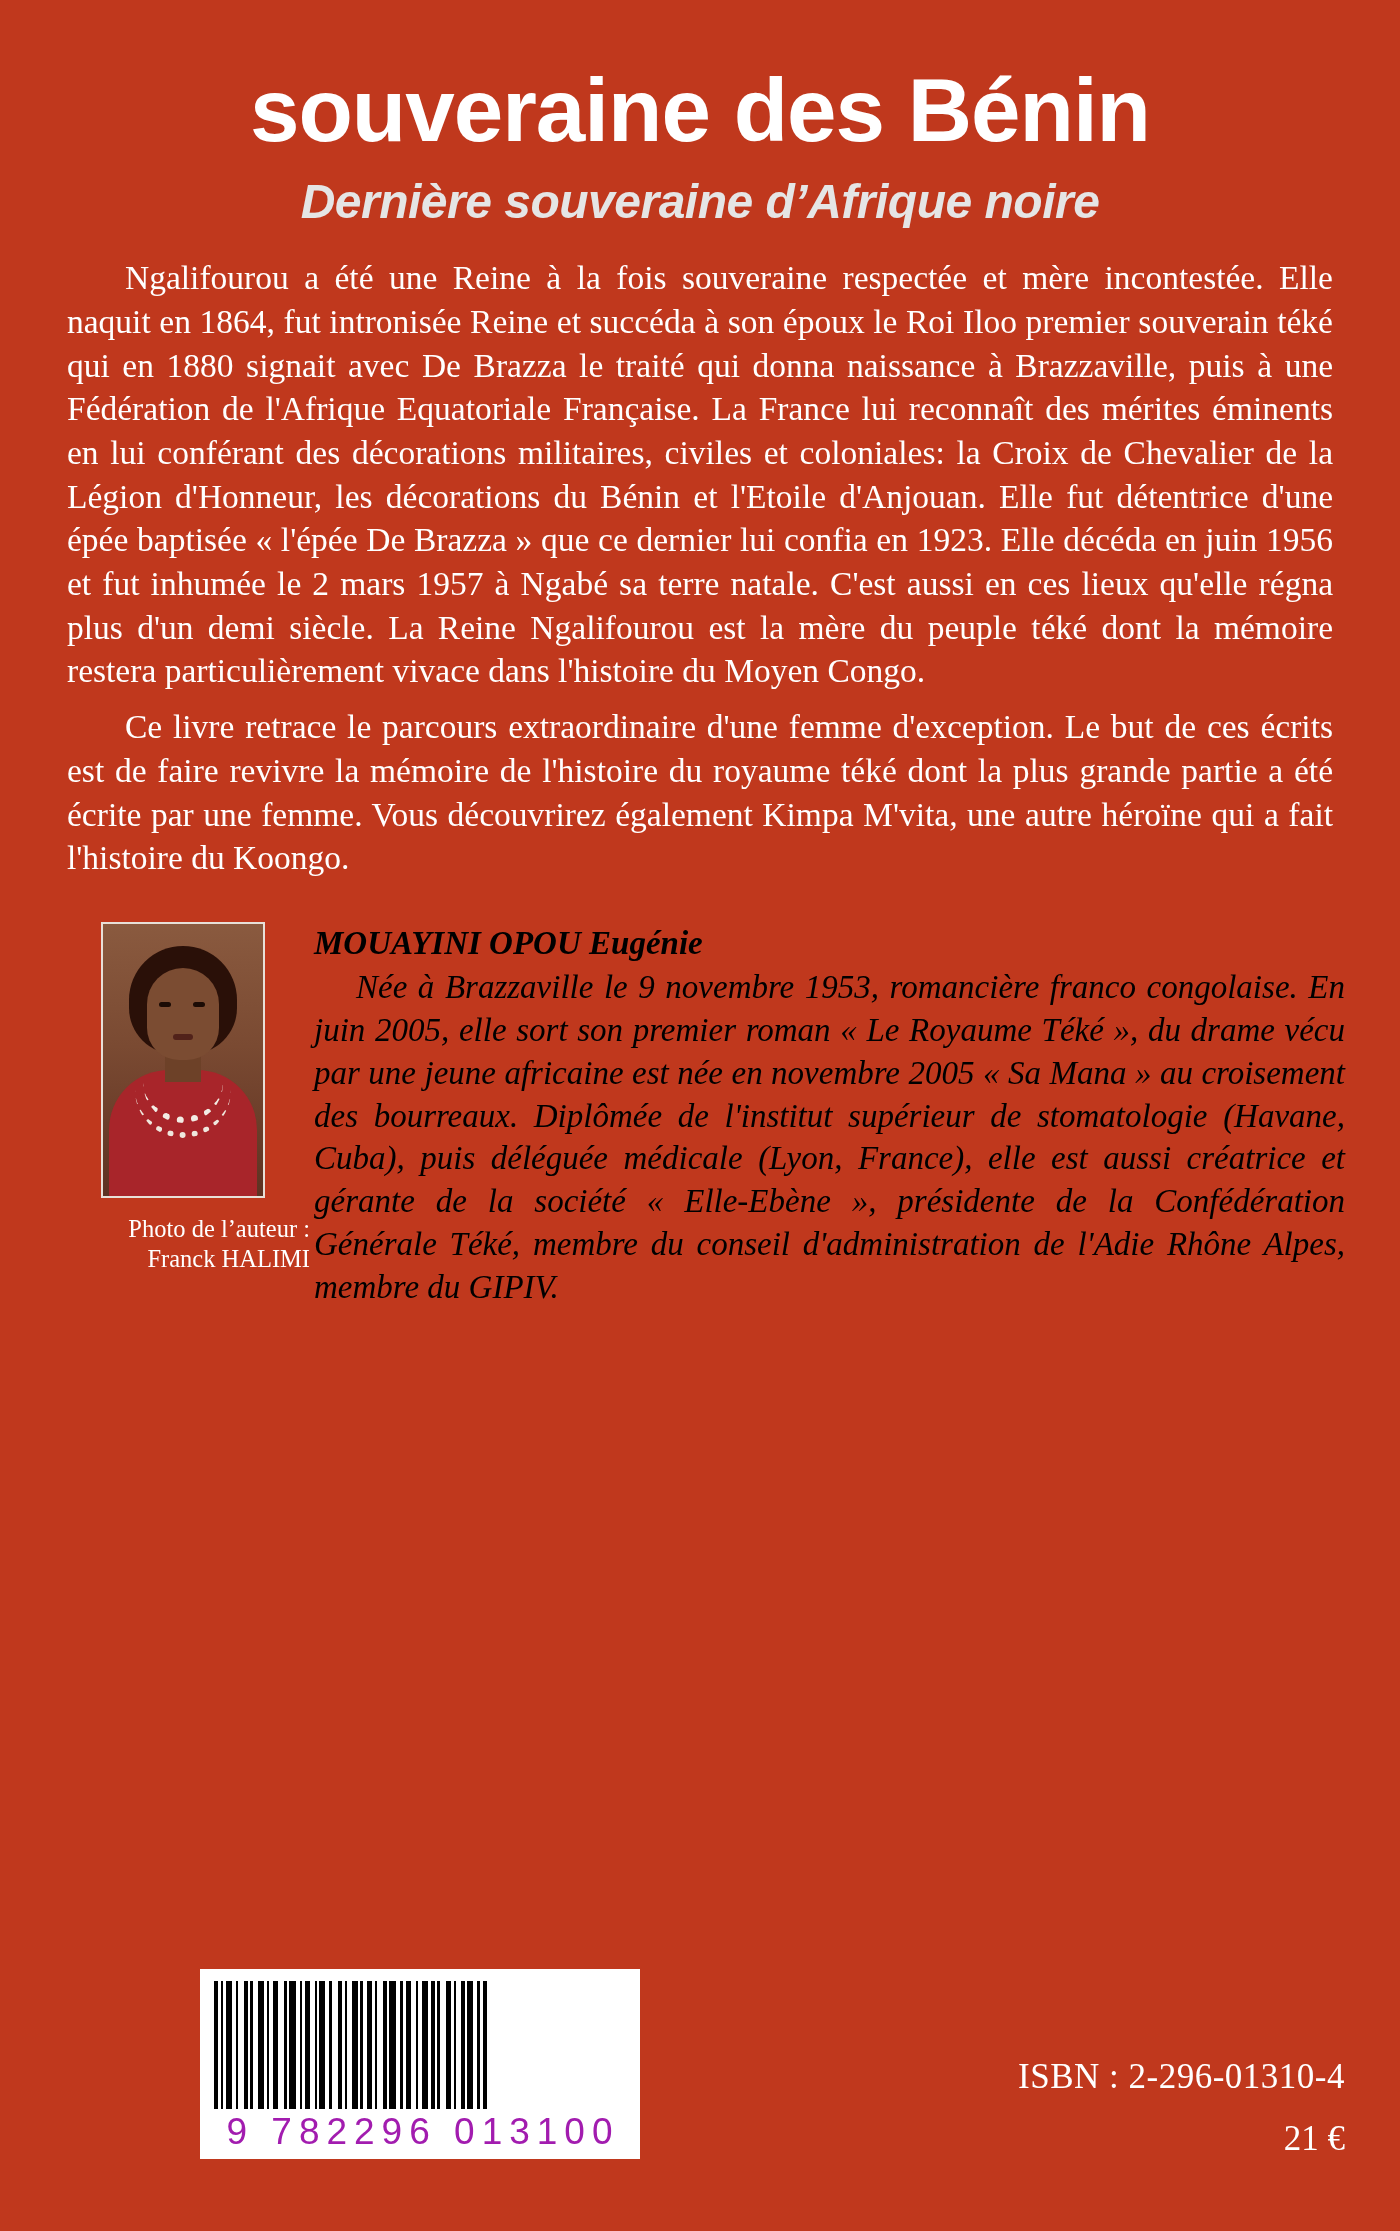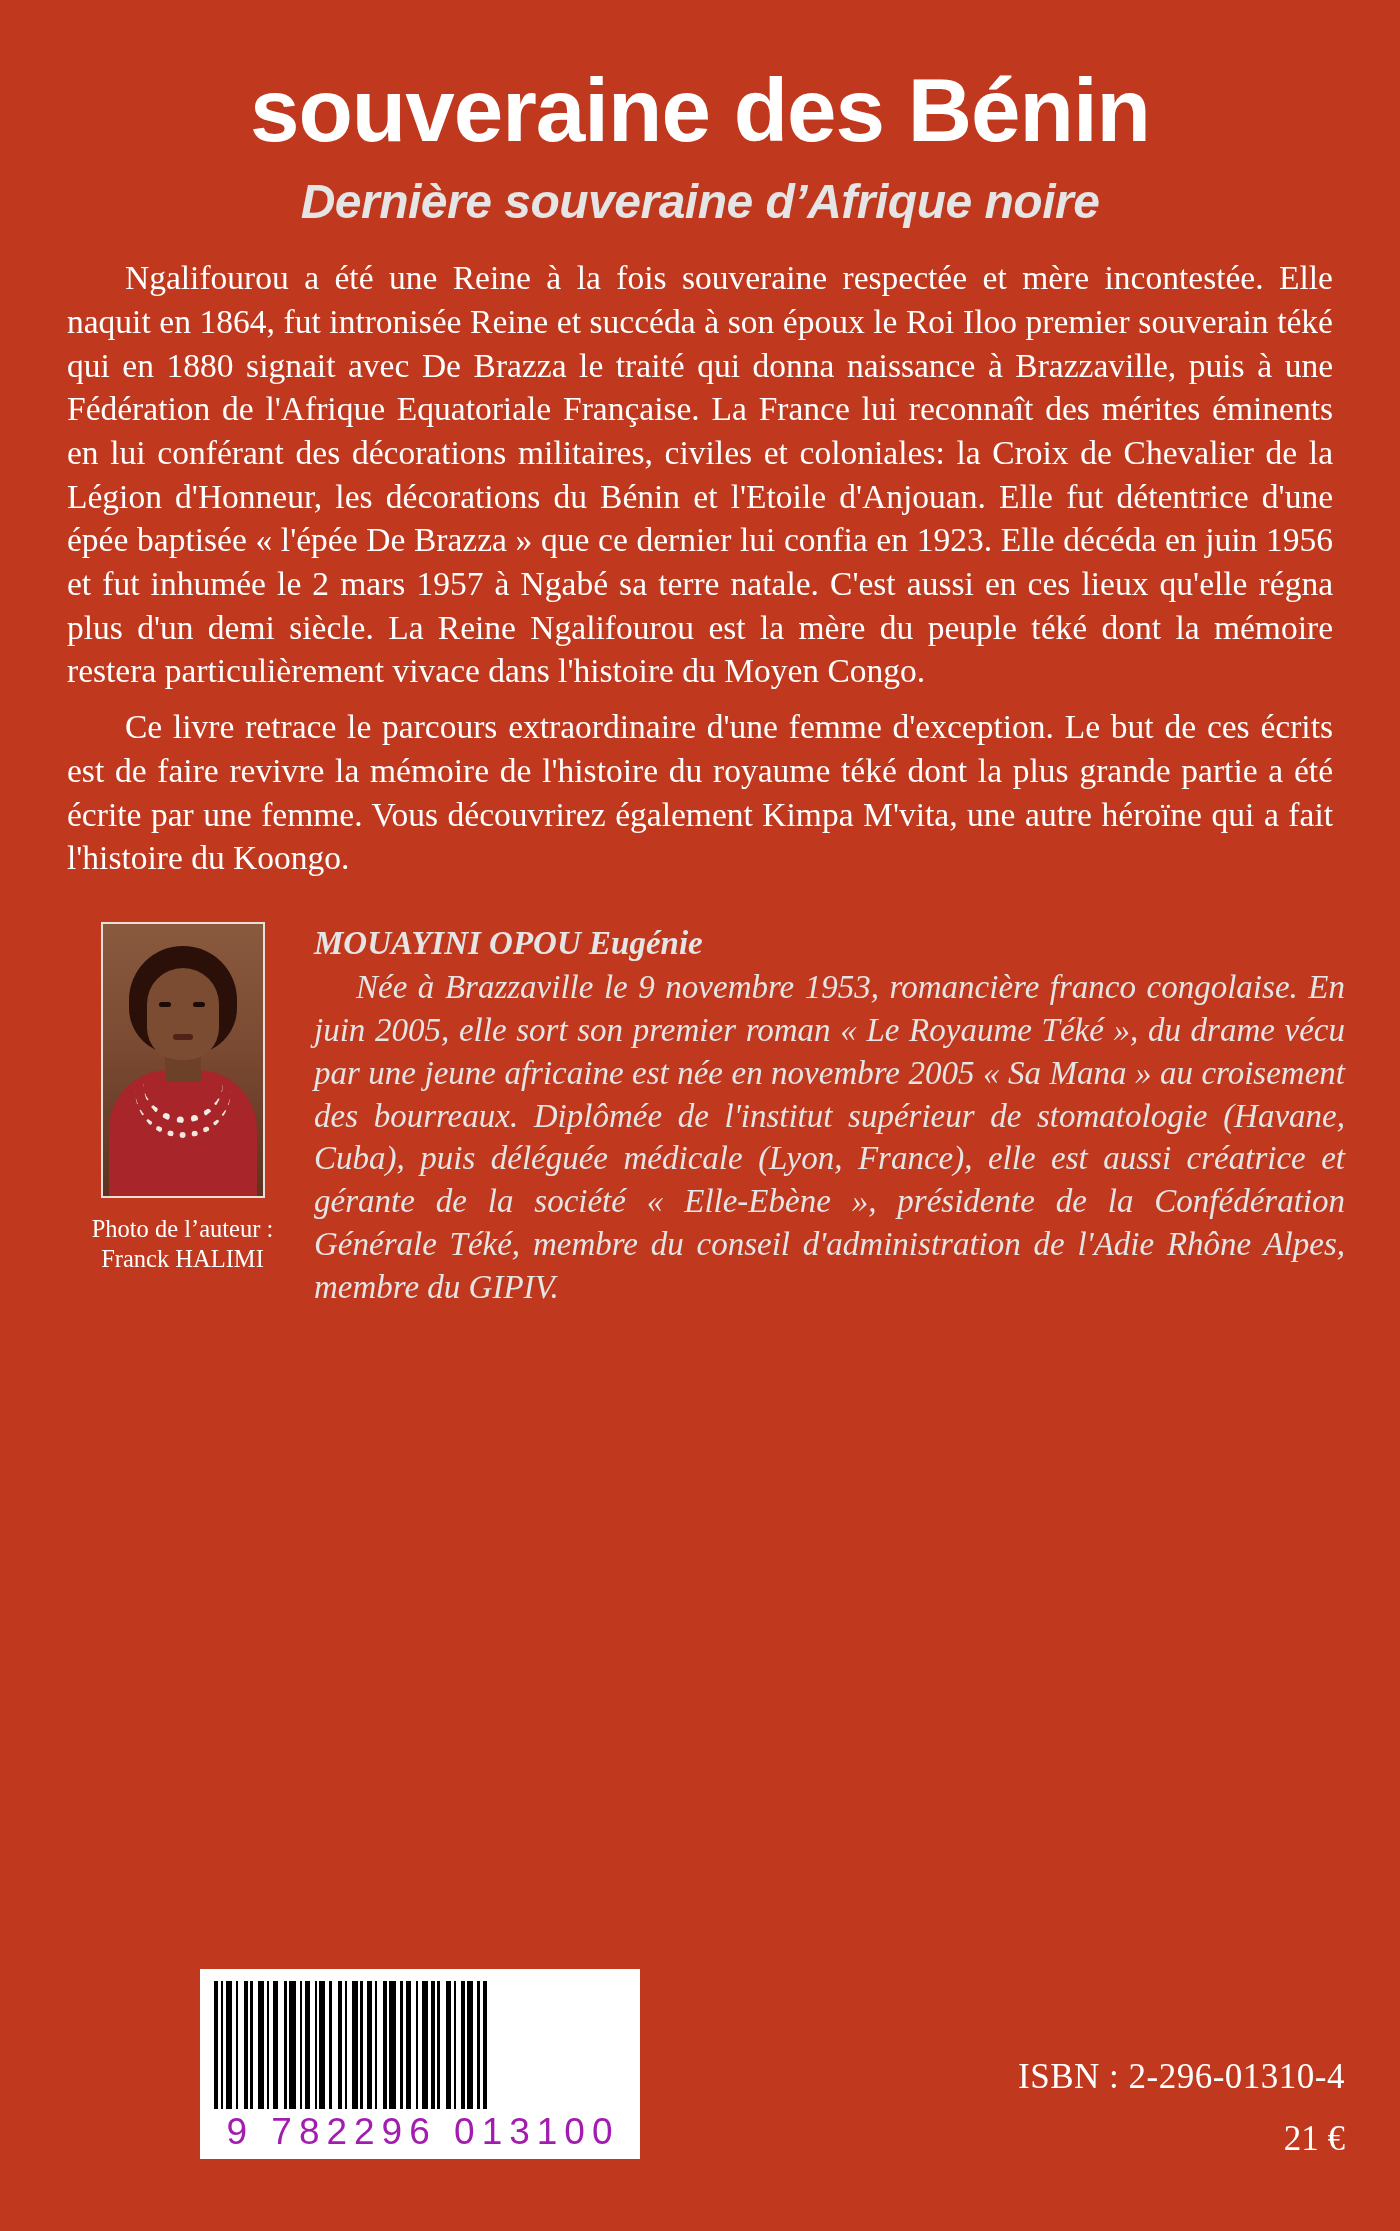--- a/index.html
+++ b/index.html
@@ -56,21 +56,21 @@
     text-indent: 58px;
   }
   .author-section {
     margin: 42px 55px 0 55px;
     display: flex;
     align-items: flex-start;
   }
   .photo-col {
     width: 255px;
     flex: 0 0 255px;
-    text-align: center;
+    text-align: right;
   }
   .photo-frame {
     width: 160px;
     height: 272px;
     margin: 0 auto;
     border: 2px solid #e8e0d8;
     background: #6d4030;
     position: relative;
     overflow: hidden;
   }
@@ -154,21 +154,21 @@
   }
   .photo-caption {
     color: #ffffff;
     font-size: 24.5px;
     line-height: 1.22;
     margin-top: 16px;
     font-family: "Liberation Serif", serif;
   }
   .bio-col {
     flex: 1 1 auto;
-    color: #e5e5e5;
+    color: #000000;
     font-style: italic;
     font-size: 33px;
     line-height: 1.3;
     text-align: justify;
     padding-left: 4px;
   }
   .bio-name {
     font-weight: bold;
     font-style: italic;
     font-size: 33px;

